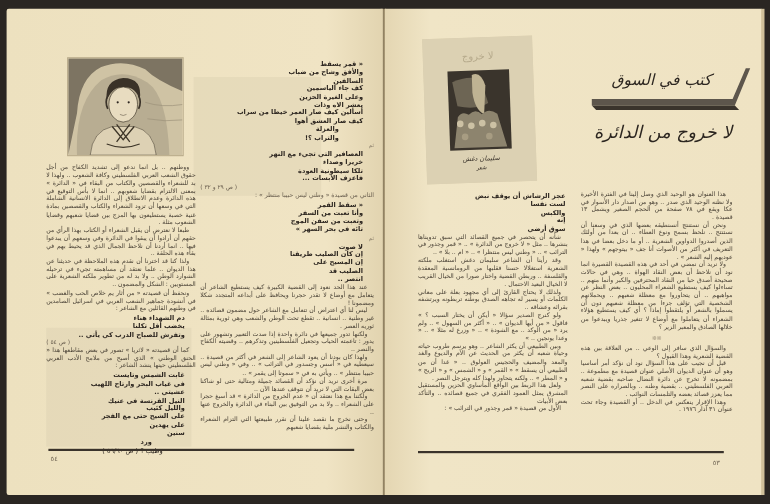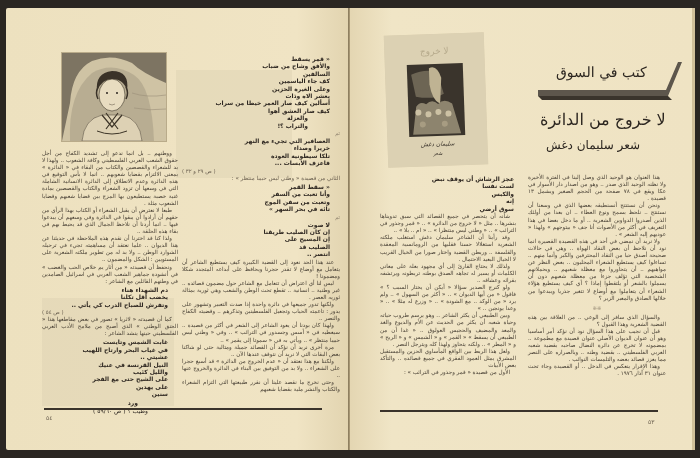--- a/index.html
+++ b/index.html
@@ -30,21 +30,21 @@
   .ref { color: #6b6050; font-size: 5.4px; text-align: left; direction: rtl; }
   .sep { color: #8a7e6a; font-size: 5px; line-height: 6px; }
 
   .hrule { position: absolute; height: 2px; background: #3a332b; }
   .pagenum { position: absolute; font-size: 6px; color: #6b6050; }
 
   .illus { position: absolute; overflow: hidden; }
   .boxed { position: absolute; background: rgba(220,208,178,0.45); }
 
   .title-block { position: absolute; }
-  .calli { font-family: "DejaVu Serif", serif; color: #2c2620; white-space: nowrap; }
+  .calli { font-family: "DejaVu Serif", serif; color: #2c2620; font-style: italic; white-space: nowrap; }
 </style>
 </head>
 <body>
 
 <div class="gutter"></div>
 
 <div class="page left">
 
   <div class="illus" style="left:55px; top:44px; width:104px; height:88px; border:1px solid #b9ab8a;">
     <svg width="104" height="88" viewBox="0 0 104 88">
@@ -168,21 +168,20 @@
 
   <div class="title-block" style="left:186px; top:48px; width:150px; height:50px;">
     <svg width="150" height="50" viewBox="0 0 150 50" style="position:absolute; left:0; top:0;">
       <path d="M2 40 L132 40 L146 6 L142 6 L130 34 L2 34 Z" fill="#5d564c"></path>
       <path d="M2 40 L132 40 L136 44 L6 44 Z" fill="#3a342c"></path>
     </svg>
     <div class="calli" style="position:absolute; left:20px; top:8px; font-size:14px;">كتب في السوق</div>
   </div>
 
   <div class="calli" style="position:absolute; left:190px; top:102px; font-size:16px;text-align:right;">لا خروج من الدائرة</div>
-  <div class="calli" style="position:absolute; left:196px; top:130px; font-size:12px;">شعر سليمان دغش</div>
 
   <div class="col" style="left:178px; top:166px; width:138px;">
     <p>هذا العنوان هو الوحيد الذي وصل إلينا في الفترة الأخيرة ولا نظنه الوحيد الذي صدر .. وهو من اصدار دار الأسوار في عكا ويقع في ٧٨ صفحة من الحجم الصغير ويشمل ١٣ قصيدة .</p>
     <p>ونحن أن نستنتج أنسنطيقه بعضها الذي في وسعنا أن نستنتج .. نلحظ بسمح ونوع العطاء .. ان بعدا من أولئك الذين أصدروا الدواوين الشعرية .. أو ما دخل بعضا في هذا التعريف في أكثر من الأصوات أنا جف « بيتوجهم » ولهذا « عوديهم إليه الشعر » .</p>
     <p>ولا نريد أن نمضي في أحد في هذه القصيدة القصيرة انما نود أن نلاحظ أن بعض النقاد الهواة .. وهي في حالات صحيحة أصدق حبا من النقاد المحترفين والكبر وأنما منهم .. تساءلوا كيف يستطيع الشعراء المحليون .. بعض النظر عن مواهبهم .. أن يتحاوروا مع معظلة شعبهم .. ويحملانهم الشخصية التي تؤلف جزءا من معظلة شعبهم دون أن يسملوا بالشعر أو يلتقطوا إماذا ؟ أي كيف يستطيع هؤلاء الشعراء أن يتعاملوا مع أوضاع لا تتغير جذريا ويبدعوا من خلالها الصادق والمعبر الزير ؟</p>
     <div class="sep" style="text-align:center; margin:3px 0;">❊❊</div>
     <p>والسؤال الذي سافر إلى الوعي .. من العلاقة بين هذه القضية الشعرية وهذا القبول ؟</p>
     <p>قبل أن نجيب على هذا السؤال نود أن نؤكد أمر أساسيا وهو أن عنوان الديوان الأصلي عنوان قصيدة مع مطموعة .. بمضمونه لا تخرج عن دائرة النضال صاحبه بقضية شعبه العربي الفلسطيني .. بقضية وطنه .. وبالصراره على النصر مما يعزز قصائد بعضه والتلمسات النوائب .</p>
     <p>وهذا الإقرار ينعكس في الدخل .. أو القصيدة وجاء تحت عنوان ٣١ آذار ١٩٧٦ .</p>
   </div>

